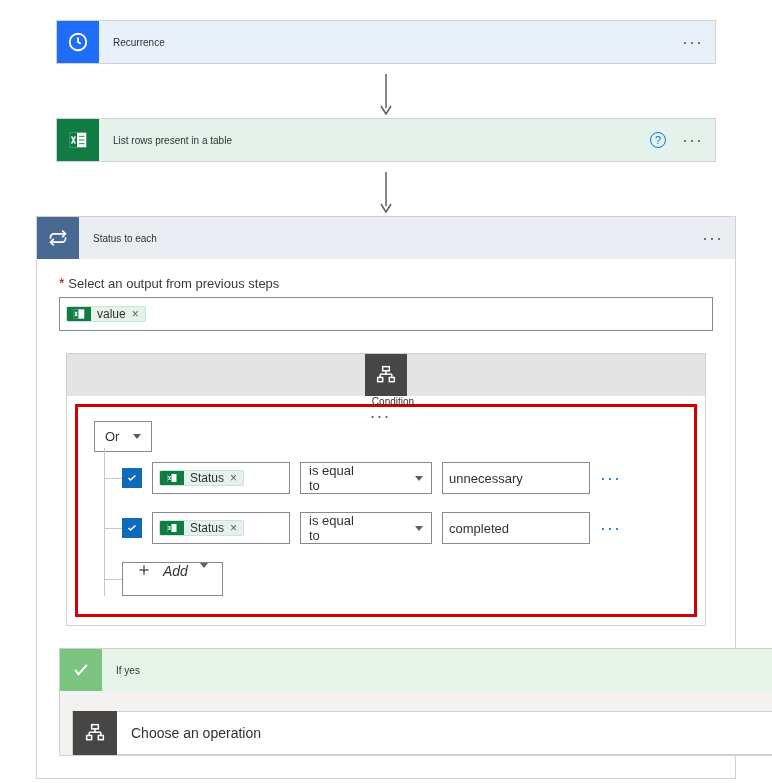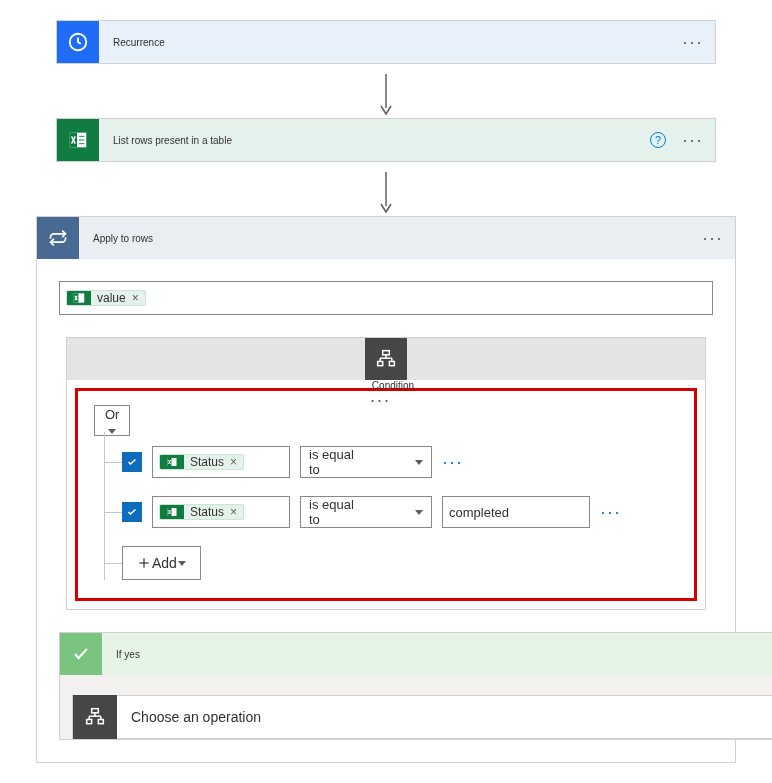--- a/index.html
+++ b/index.html
@@ -122,27 +122,26 @@
     .condition-body {
       padding: 0;
     }
     .red-box {
       border: 3px solid #d40000;
       margin: 8px;
       padding: 14px 16px 18px;
     }
     .or-select {
       border: 1px solid #8a8886;
-      padding: 1px 10px;
+      padding: 7px 10px;
       display: inline-flex;
       align-items: center;
-      gap: 7px;
+      gap: 14px;
       font-size: 13px;
       cursor: pointer;
-      flex-direction: column;
     }
     .tree {
       margin-top: 10px;
       position: relative;
     }
     .tree-row {
       display: flex;
       align-items: center;
       gap: 10px;
       margin-bottom: 18px;
@@ -183,25 +182,26 @@
     .cond-field.operand { width: 138px; gap: 4px; }
     .cond-field.operator { width: 132px; justify-content: space-between; padding: 0 8px; cursor: pointer; gap: 48px; }
     .cond-field.value-inp { width: 148px; }
     .blue-dots { color: #0078d4; font-size: 18px; letter-spacing: 1px; cursor: pointer; }
 
     .add-btn {
       border: 1px solid #8a8886;
       height: 34px;
       padding: 0 14px;
       display: inline-flex;
-      align-items: center;
-      gap: 1px;
+      align-items: flex-start;
+      gap: 12px;
       font-size: 14px;
       cursor: pointer;
       margin-left: 28px;
+      font-style: italic;
     }
 
     .if-yes-card {
       width: 766px;
       margin: 22px auto 0;
     }
     .if-yes-card .card-header {
       background: #e6f4e8;
     }
     .if-yes-icon { background: #7BC47F; }
@@ -292,27 +292,30 @@
   <div class="card apply-card">
     <div class="card-header">
       <div class="card-icon apply-icon">
         <svg width="20" height="20" viewBox="0 0 24 24" fill="none" stroke="#fff" stroke-width="2">
           <path d="M17 3 L21 7 L17 11"></path>
           <path d="M3 13 V11 a4 4 0 0 1 4-4 h14"></path>
           <path d="M7 21 L3 17 L7 13"></path>
           <path d="M21 11 v2 a4 4 0 0 1 -4 4 H3"></path>
         </svg>
       </div>
-      <div class="card-title">Apply to rows</div>
+      <div class="card-title">Status to each</div>
       <div class="card-actions">
         <span class="dots">···</span>
       </div>
     </div>
 
     <div class="apply-body">
+      <div>
+        <span class="req-star">*</span> <span class="label-text">Select an output from previous steps</span>
+      </div>
       <div class="output-box">
         <span class="token">
           <span class="token-icon">
             <svg width="14" height="14" viewBox="0 0 24 24">
                 <rect x="3" y="4" width="18" height="16" fill="#fff"></rect>
                 <rect x="3" y="4" width="8" height="16" fill="#107c41"></rect>
                 <path d="M5 8 L9 16 M9 8 L5 16" stroke="#fff" stroke-width="1.8"></path>
               </svg>
           </span>
           <span>value</span>
@@ -367,20 +370,23 @@
                           <path d="M5 8 L9 16 M9 8 L5 16" stroke="#fff" stroke-width="2"></path>
                         </svg>
                       </span>
                     <span>Status</span>
                     <span class="token-x">×</span>
                   </span>
                 </div>
                 <div class="cond-field operator">
                   <span>is equal to</span>
                   <span class="chev-down"></span>
+                </div>
+                <div class="cond-field value-inp">
+                  <span>unnecessary</span>
                 </div>
                 <span class="blue-dots">···</span>
               </div>
 
               <div class="tree-row">
                 <div class="tree-h"></div>
                 <div class="checkbox-sq">
                   <svg width="12" height="12" viewBox="0 0 24 24" fill="none" stroke="#fff" stroke-width="3">
                       <path d="M5 12l4 4L19 7"></path>
                     </svg>

